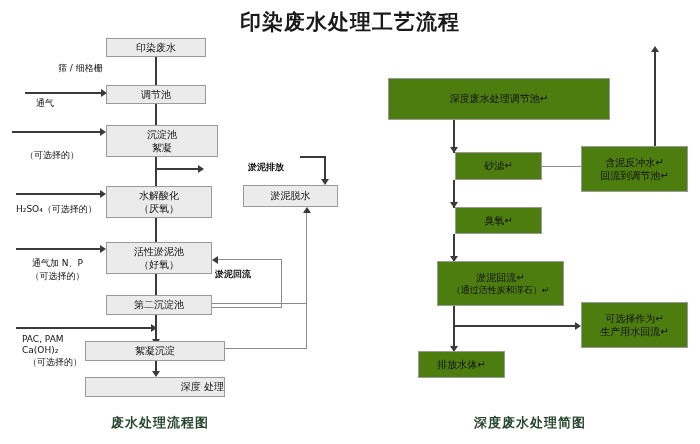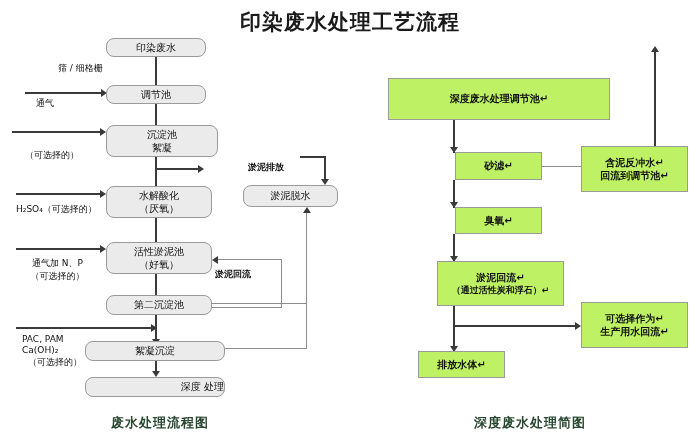--- a/index.html
+++ b/index.html
@@ -32,22 +32,22 @@
     display:flex;
     flex-direction:column;
     align-items:center;
     justify-content:center;
     font-size:10px;
     line-height:1.35;
     color:#111;
     text-align:center;
     white-space:nowrap;
   }
-  .box.gray{background:#ebebeb;border-radius:8px;}
-  .box.white{background:#bef264;font-weight:bold;}
+  .box.gray{background:#ebebeb;}
+  .box.white{background:#4d7c0f;}
   .box .l2{font-size:9px;}
   
   .lbl{
     position:absolute;
     font-size:9px;
     color:#111;
     line-height:1.45;
     white-space:nowrap;
   }
   .lbl.b{font-weight:bold;}

